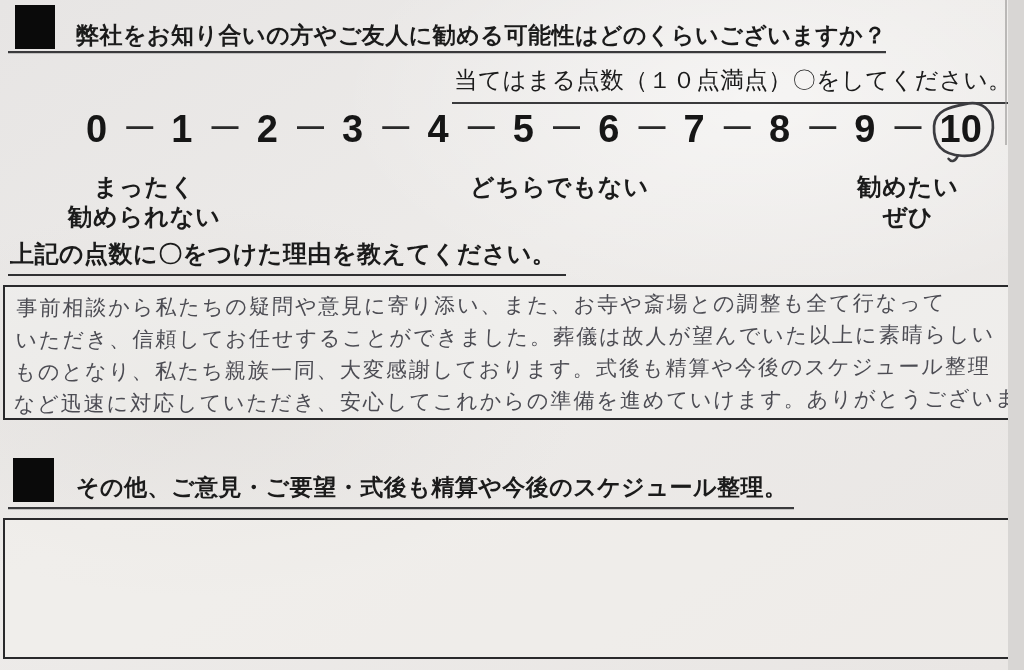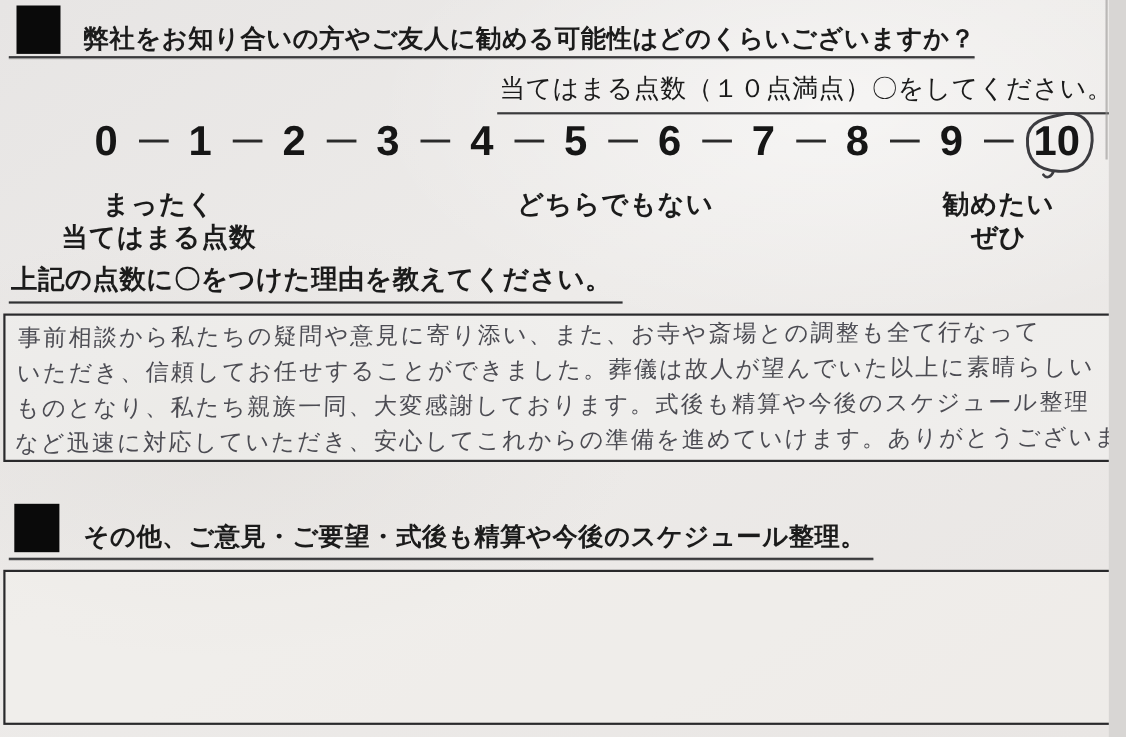--- a/index.html
+++ b/index.html
@@ -84,21 +84,21 @@
       <span class="num">9</span>
       <span class="dash">—</span>
       <span class="num circled">10<svg viewBox="0 0 70 62">
           <path d="M 36 4 C 51 0, 64 9, 63 27 C 62 45, 51 55, 33 54 C 15 53, 5 44, 6 25 C 7 10, 21 7, 36 4" fill="none" stroke="#3c3c40" stroke-width="2.6" stroke-linecap="round"></path>
           <path d="M 29 54 C 27 59, 23 61, 20 57" fill="none" stroke="#3c3c40" stroke-width="2.4" stroke-linecap="round"></path>
         </svg></span>
     </div>
 
   <div class="anchor anchor-low">
     <div>まったく</div>
-    <div>当てはまる点数</div>
+    <div>勧められない</div>
   </div>
   <div class="anchor anchor-mid">どちらでもない</div>
   <div class="anchor anchor-high">
     <div>勧めたい</div>
     <div>ぜひ</div>
   </div>
 
   <div class="reason-prompt">上記の点数に〇をつけた理由を教えてください。</div>
 
   <div class="hw-box">

